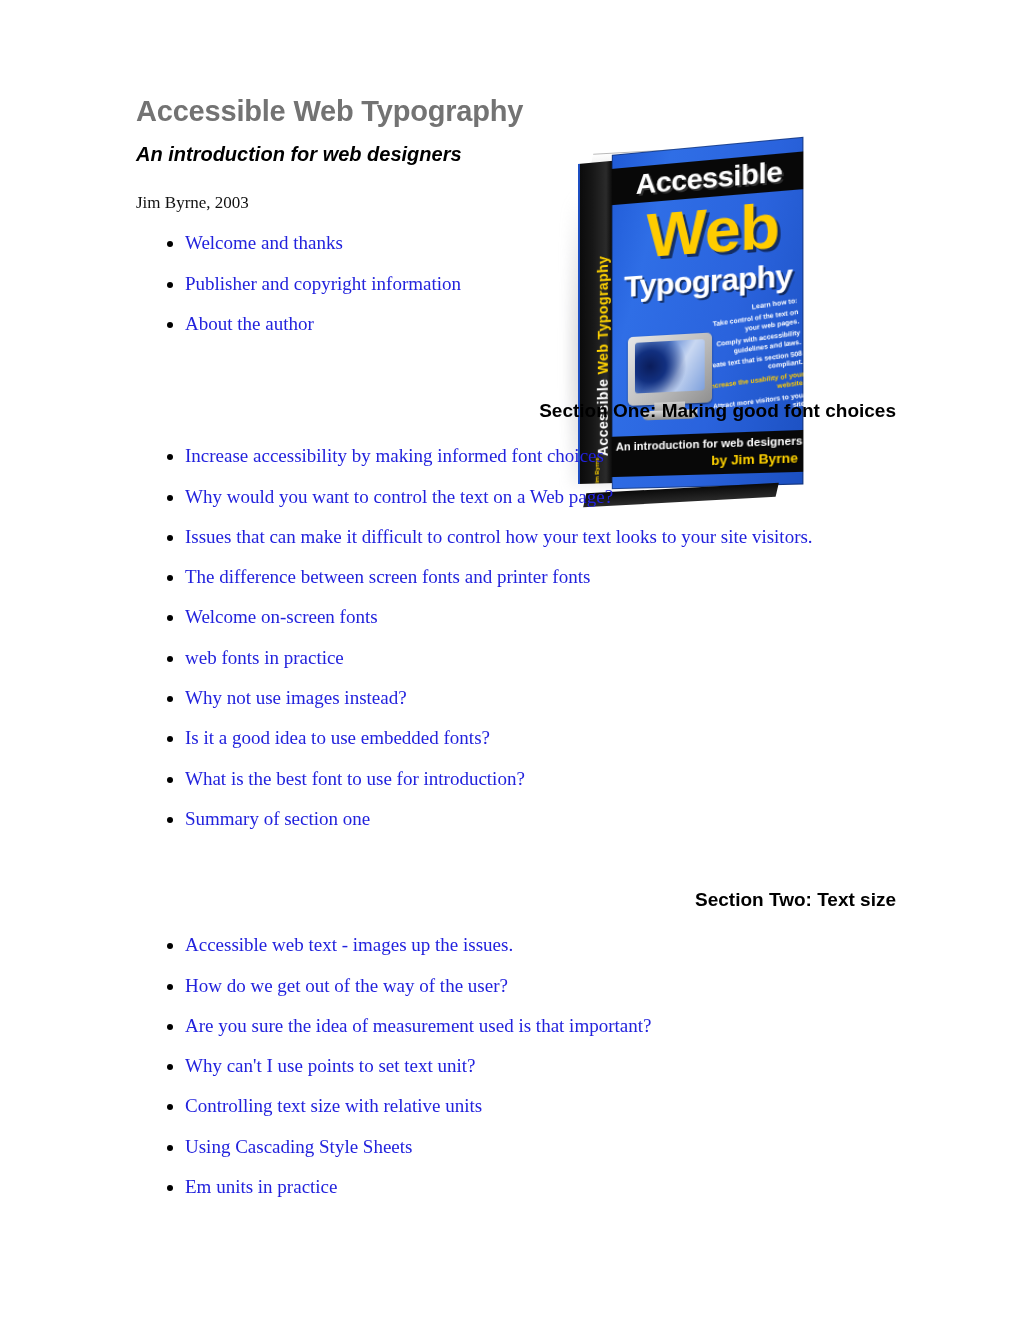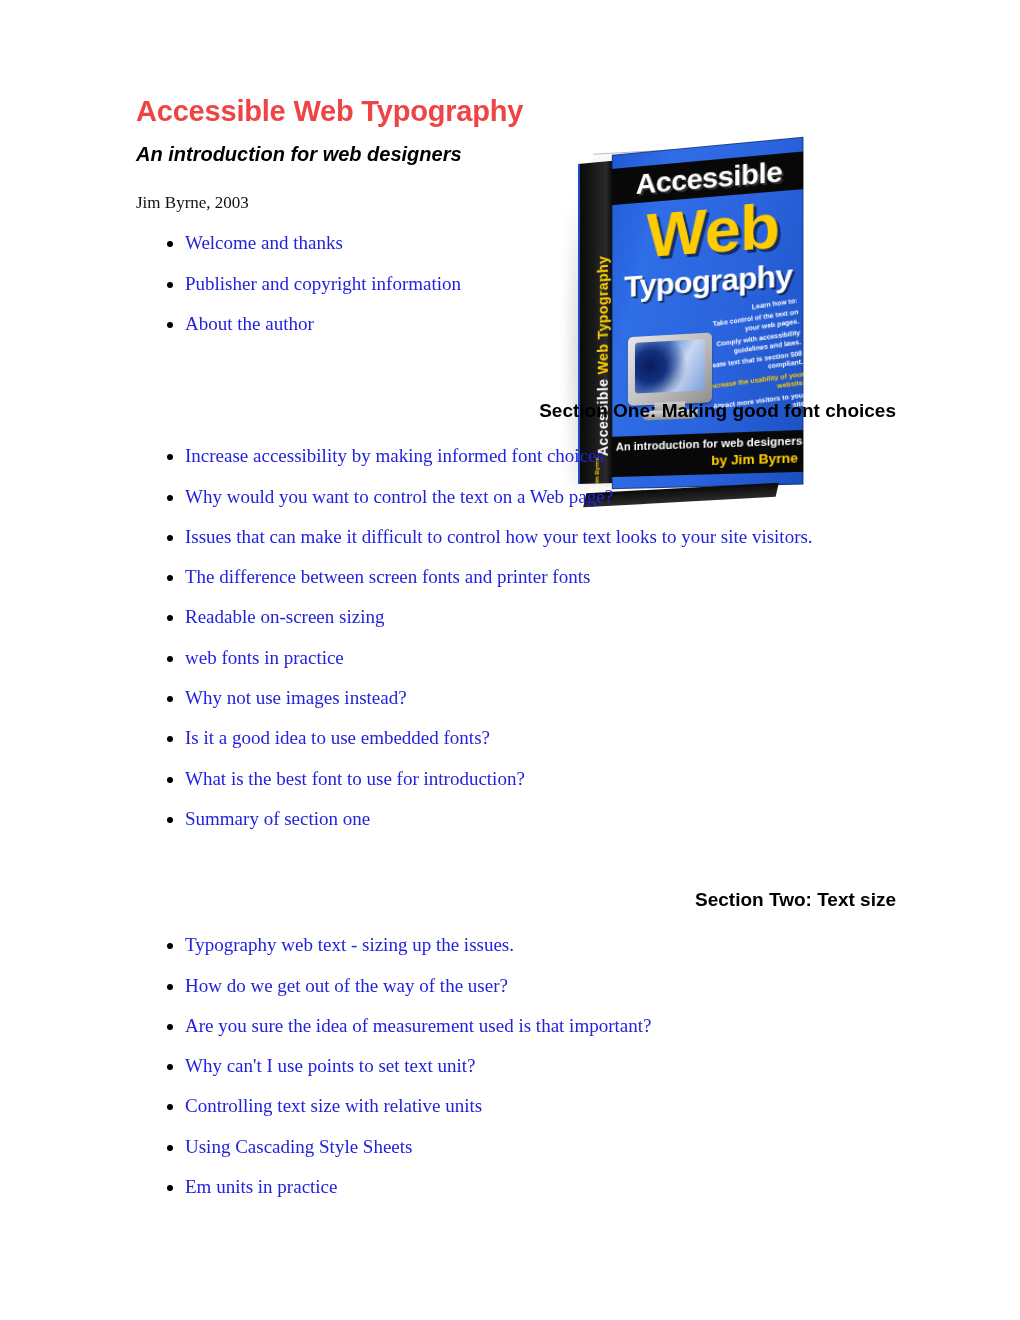--- a/index.html
+++ b/index.html
@@ -28,21 +28,21 @@
     left: 136px;
     top: 96px;
     width: 760px;
   }
 
   
   h1.doc-title {
     font-family: "Liberation Sans", "DejaVu Sans", sans-serif;
     font-size: 29px;
     font-weight: bold;
-    color: #ef4444;
+    color: #737373;
     margin: 0 0 17px 0;
     letter-spacing: -0.2px;
     line-height: 1.05;
   }
   h2.doc-subtitle {
     font-family: "Liberation Sans", "DejaVu Sans", sans-serif;
     font-size: 20px;
     font-weight: bold;
     font-style: italic;
     color: #000000;
@@ -404,33 +404,33 @@
       <li><span class="lnk">About the author</span></li>
     </ul>
 
     <div class="section-block" id="section-one-block">
       <h3 class="section-heading">Section One: Making good font choices</h3>
       <ul class="link-list" id="list-section-one">
         <li><span class="lnk">Increase accessibility by making informed font choices</span></li>
         <li><span class="lnk">Why would you want to control the text on a Web page?</span></li>
         <li><span class="lnk">Issues that can make it difficult to control how your text looks to your site visitors.</span></li>
         <li><span class="lnk">The difference between screen fonts and printer fonts</span></li>
-        <li><span class="lnk">Readable on-screen sizing</span></li>
+        <li><span class="lnk">Welcome on-screen fonts</span></li>
         <li><span class="lnk">web fonts in practice</span></li>
         <li><span class="lnk">Why not use images instead?</span></li>
         <li><span class="lnk">Is it a good idea to use embedded fonts?</span></li>
         <li><span class="lnk">What is the best font to use for introduction?</span></li>
         <li><span class="lnk">Summary of section one</span></li>
       </ul>
     </div>
 
     <div class="section-block" id="section-two-block">
       <h3 class="section-heading">Section Two: Text size</h3>
       <ul class="link-list" id="list-section-two">
-        <li><span class="lnk">Typography web text - sizing up the issues.</span></li>
+        <li><span class="lnk">Accessible web text - images up the issues.</span></li>
         <li><span class="lnk">How do we get out of the way of the user?</span></li>
         <li><span class="lnk">Are you sure the idea of measurement used is that important?</span></li>
         <li><span class="lnk">Why can't I use points to set text unit?</span></li>
         <li><span class="lnk">Controlling text size with relative units</span></li>
         <li><span class="lnk">Using Cascading Style Sheets</span></li>
         <li><span class="lnk">Em units in practice</span></li>
       </ul>
     </div>
 
   </div>

